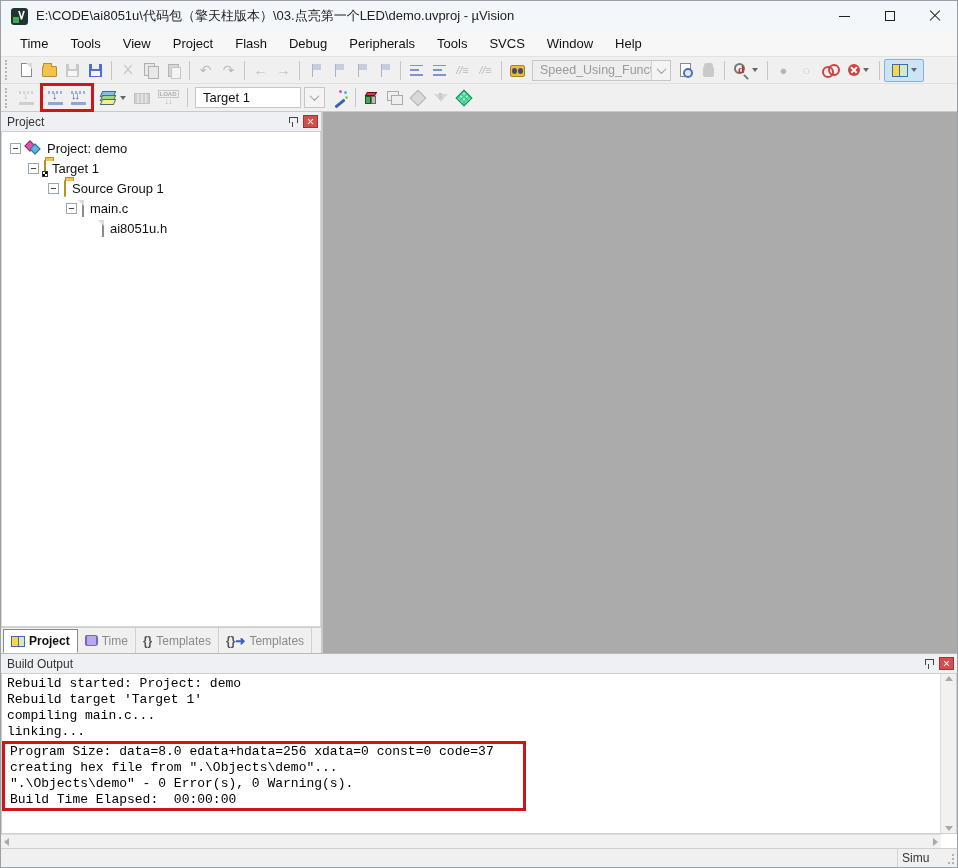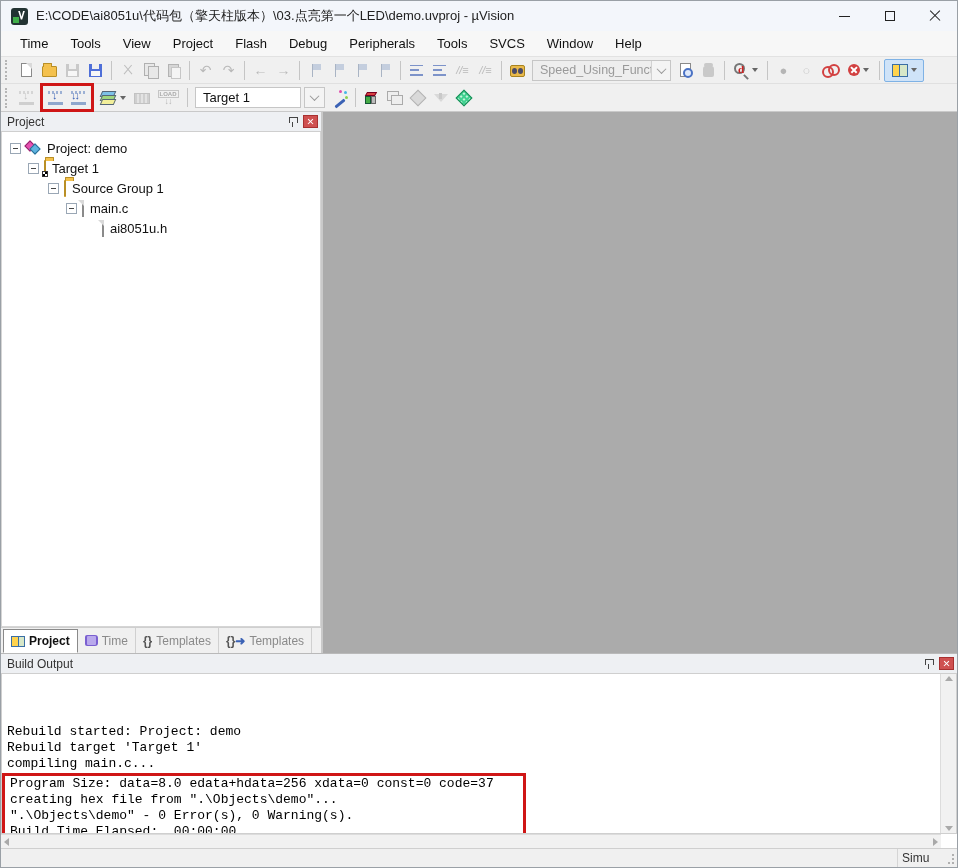--- a/index.html
+++ b/index.html
@@ -154,21 +154,21 @@
   .ic-book { width:13px; height:11px; background:#7a5fd0; border-radius:2px 3px 3px 2px; position:relative; }
   .ic-book::before { content:""; position:absolute; left:2px; top:1px; width:9px; height:9px; background:#b9a9ec; border-radius:1px; }
   .brace { font-size:12px; font-weight:bold; color:#555; }
   .brace .arrow { color:#3b62b5; }
   .editor-area { flex:1 1 auto; background:#ababab; }
 
   
   .build-output { flex:0 0 auto; display:flex; flex-direction:column; background:#fff; }
   .bo-header { height:21px; background:#eef0f3; border-top:1px solid #b9b9b9; border-bottom:1px solid #cfcfcf; display:flex; align-items:center; padding:0 3px 0 6px; }
   .bo-body { position:relative; height:160px; border:1px solid #cfcfcf; border-top:none; overflow:hidden; }
-  .bo-text { position:absolute; left:0; top:2px; right:17px; font-family:"Liberation Mono","DejaVu Sans Mono",monospace; font-size:13px; line-height:16px; color:#000;margin-top:48px; }
+  .bo-text { position:absolute; left:0; top:2px; right:17px; font-family:"Liberation Mono","DejaVu Sans Mono",monospace; font-size:13px; line-height:16px; color:#000; }
   .bo-line { padding-left:5px; white-space:pre; }
   .red-box { border:3px solid #cf1616; width:524px; margin-top:1px; }
   .vscroll { position:absolute; right:0; top:0; bottom:0; width:16px; background:#f1f1f1; border-left:1px solid #dcdcdc; display:flex; flex-direction:column; justify-content:space-between; align-items:center; padding:2px 0; }
   .tri-up { width:0;height:0;border-left:4px solid transparent;border-right:4px solid transparent;border-bottom:5px solid #a9a9a9; }
   .tri-down { width:0;height:0;border-left:4px solid transparent;border-right:4px solid transparent;border-top:5px solid #a9a9a9; }
   .tri-left { width:0;height:0;border-top:4px solid transparent;border-bottom:4px solid transparent;border-right:5px solid #a9a9a9; }
   .tri-right { width:0;height:0;border-top:4px solid transparent;border-bottom:4px solid transparent;border-left:5px solid #a9a9a9; }
   .hscroll { height:14px; background:#f1f1f1; border-top:1px solid #dcdcdc; display:flex; align-items:center; justify-content:space-between; padding:0 3px; margin-right:16px; }
 
   
@@ -479,20 +479,21 @@
         </span>
       <span class="close-btn">
           <span class="ic-wx"></span>
         </span>
     </div>
     <div class="bo-body">
       <div class="bo-text">
         <div class="bo-line">Rebuild started: Project: demo</div>
         <div class="bo-line">Rebuild target 'Target 1'</div>
         <div class="bo-line">compiling main.c...</div>
+        <div class="bo-line">linking...</div>
         <div class="red-box">
           <div class="bo-line">Program Size: data=8.0 edata+hdata=256 xdata=0 const=0 code=37</div>
           <div class="bo-line">creating hex file from ".\Objects\demo"...</div>
           <div class="bo-line">".\Objects\demo" - 0 Error(s), 0 Warning(s).</div>
           <div class="bo-line">Build Time Elapsed:  00:00:00</div>
         </div>
       </div>
       <div class="vscroll">
         <span class="tri-up"></span>
         <span class="tri-down"></span>

